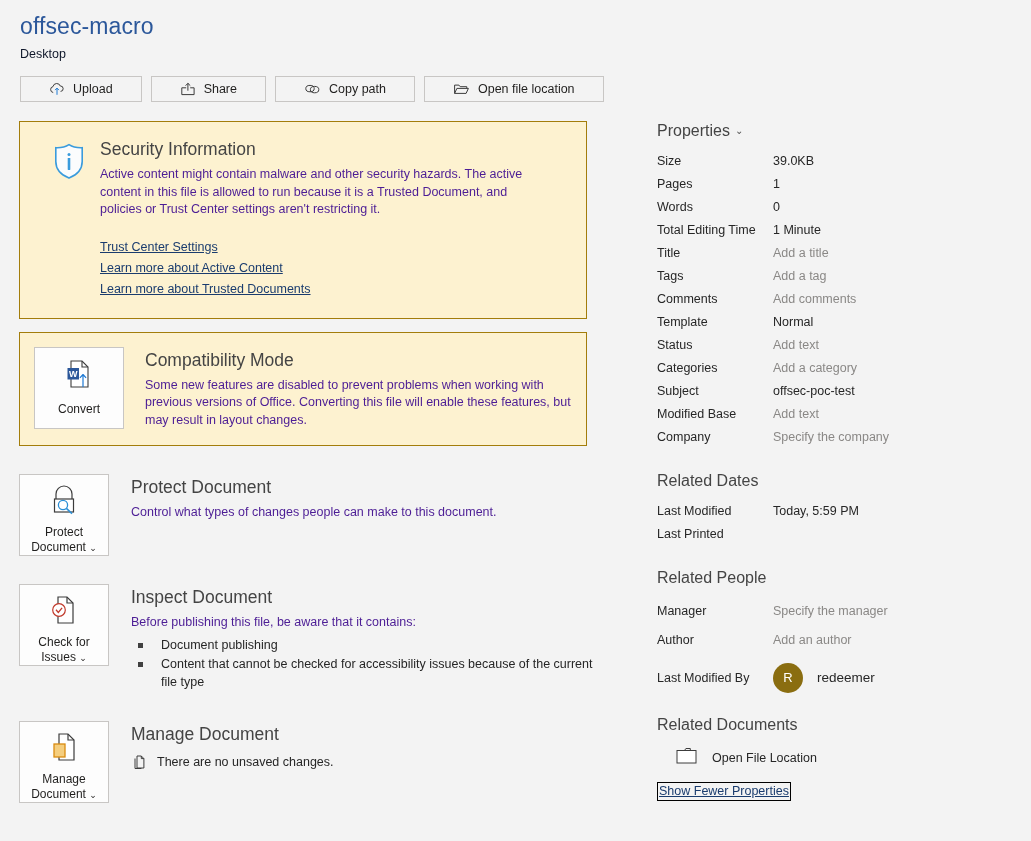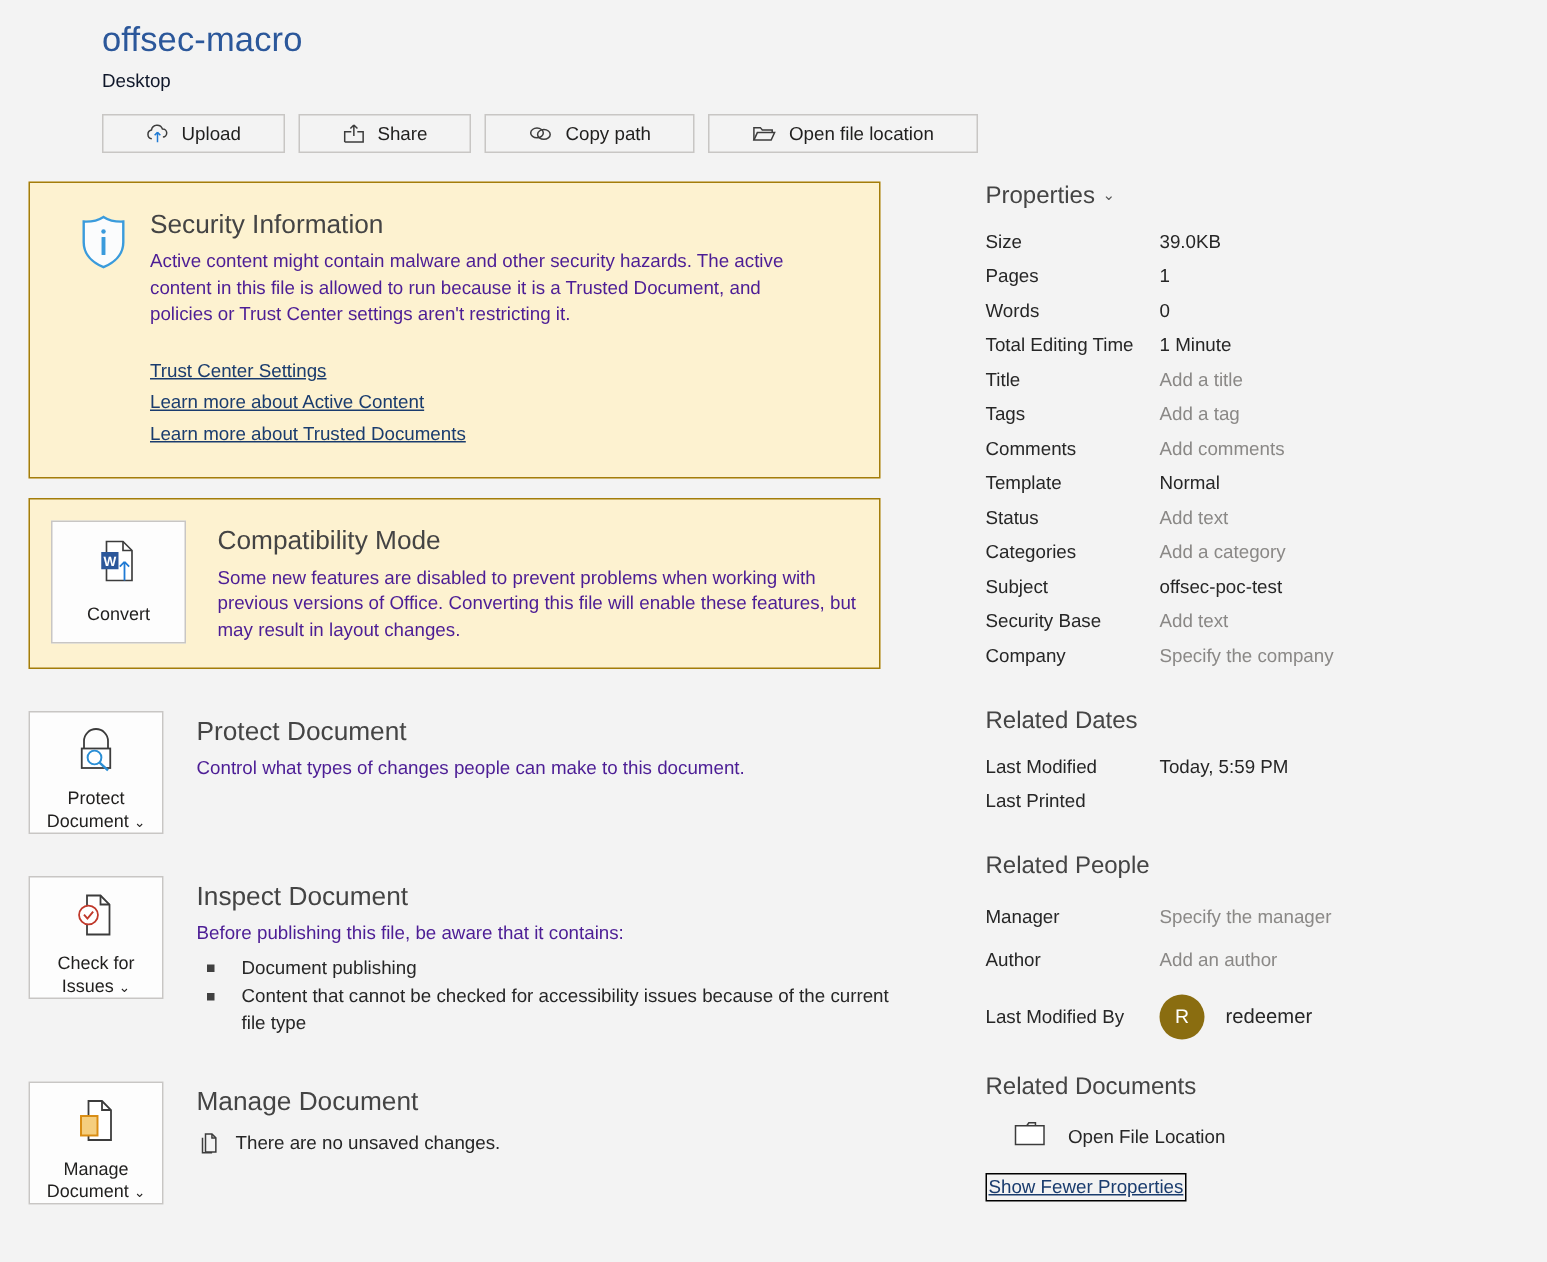--- a/index.html
+++ b/index.html
@@ -11,21 +11,21 @@
     width: 1031px;
     height: 841px;
     background: #f3f3f3;
     font-family: "Liberation Sans", sans-serif;
     color: #262626;
     overflow: hidden;
     position: relative;
   }
 
   
-  .doc-header { padding: 12px 0 0 20px; margin-left: 48px; }
+  .doc-header { padding: 12px 0 0 20px; }
   .doc-title {
     font-size: 23px;
     color: #2b579a;
     font-weight: 400;
     letter-spacing: .1px;
     line-height: 28px;
     margin: 0;
   }
   .doc-path {
     font-size: 12.5px;
@@ -460,21 +460,21 @@
     </div>
     <div class="prop-row">
       <span class="prop-label">Categories</span>
       <span class="prop-value placeholder">Add a category</span>
     </div>
     <div class="prop-row">
       <span class="prop-label">Subject</span>
       <span class="prop-value">offsec-poc-test</span>
     </div>
     <div class="prop-row">
-      <span class="prop-label">Security Base</span>
+      <span class="prop-label">Modified Base</span>
       <span class="prop-value placeholder">Add text</span>
     </div>
     <div class="prop-row">
       <span class="prop-label">Company</span>
       <span class="prop-value placeholder">Specify the company</span>
     </div>
 
     
     <div class="panel-heading static">Related Dates</div>
     <div class="prop-row">

